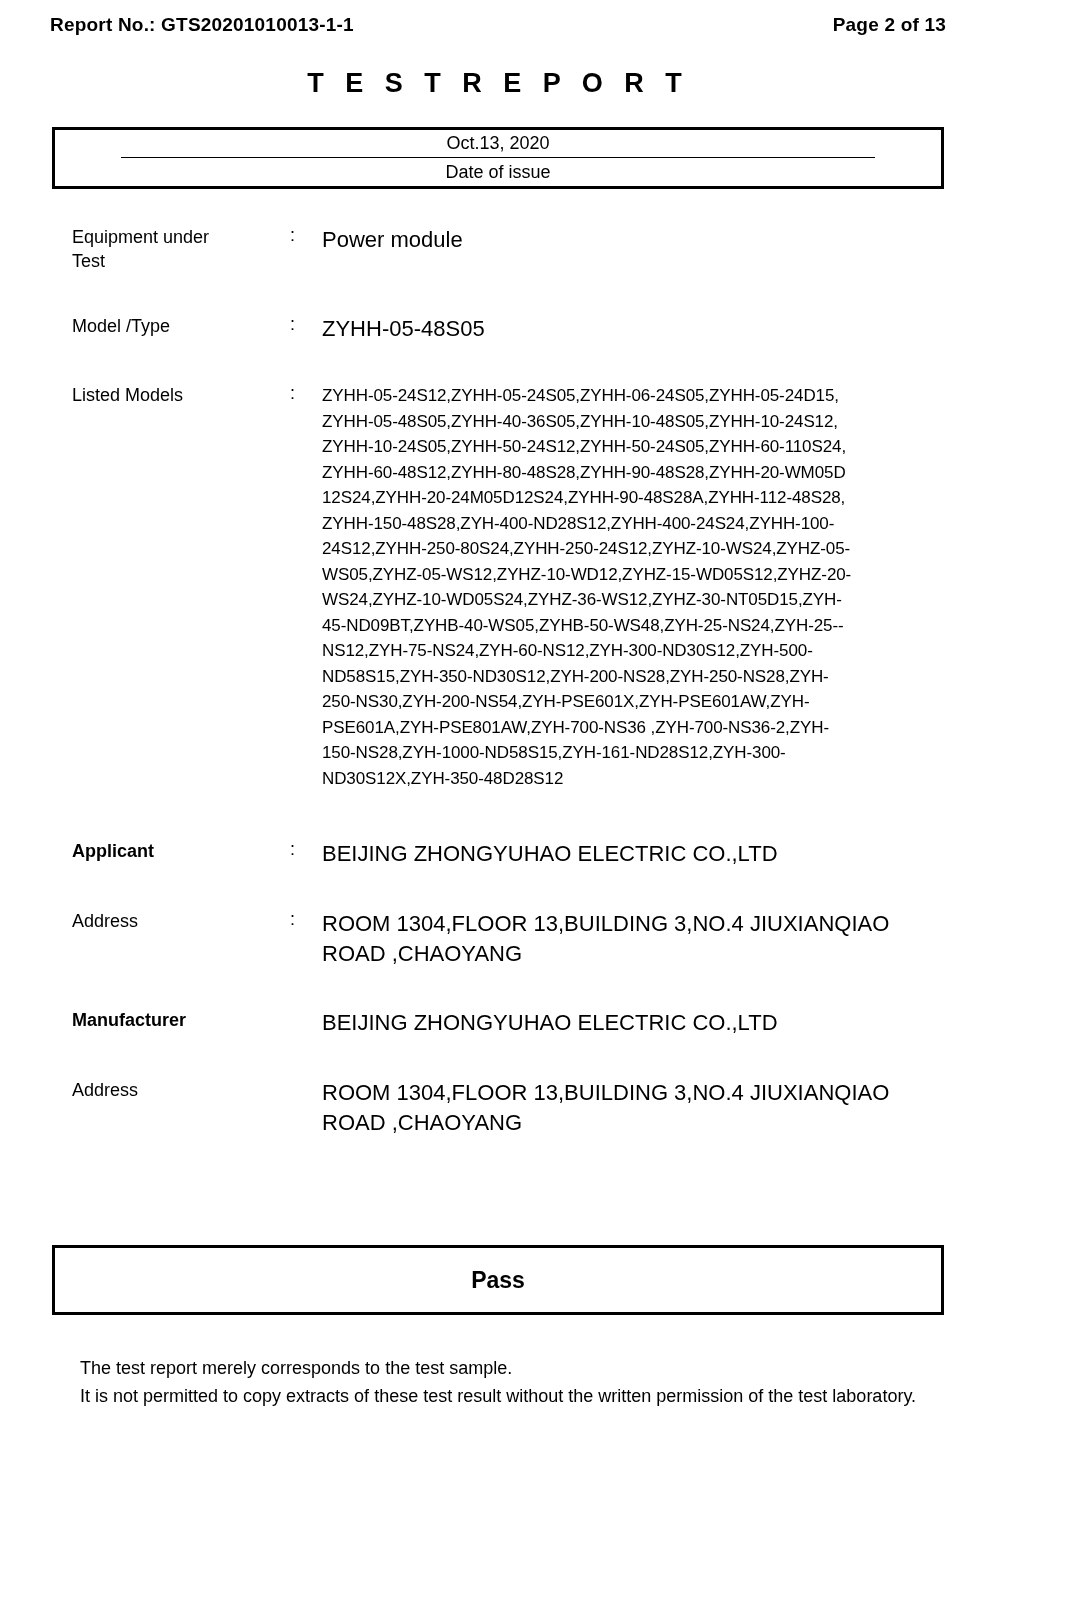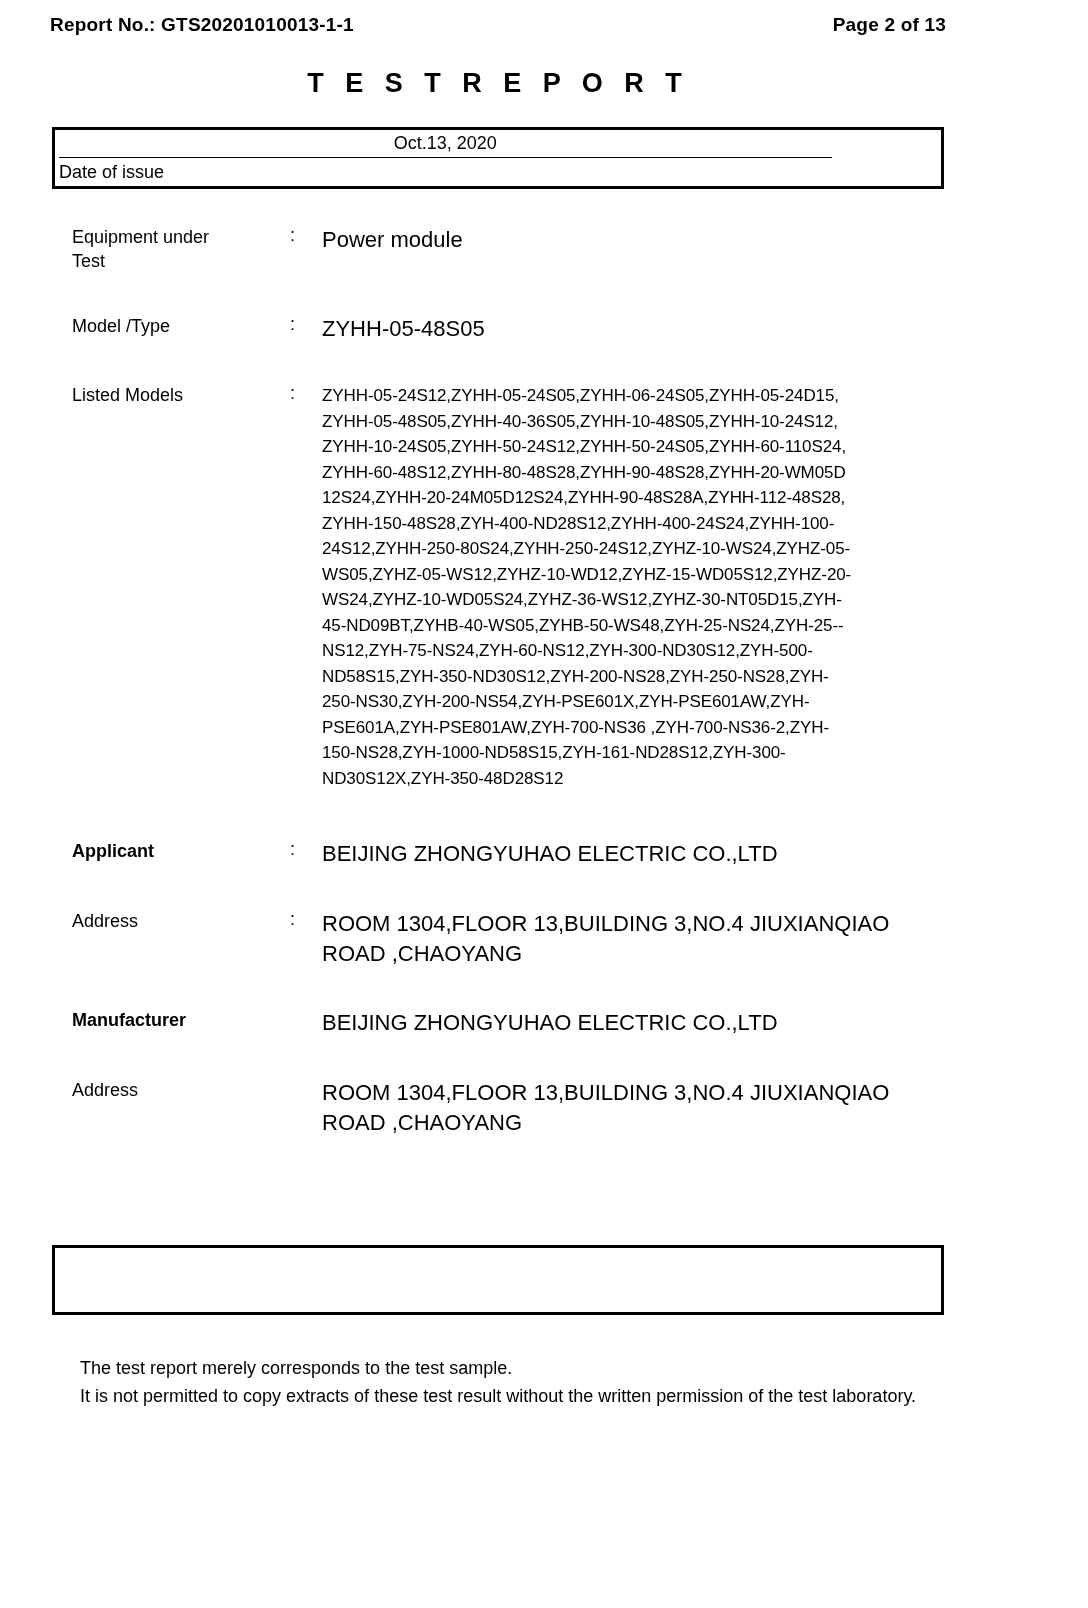--- a/index.html
+++ b/index.html
@@ -61,22 +61,22 @@
     font-size: 19px;
     font-weight: bold;
     margin-left: 36px;
     white-space: nowrap;
   }
   .report-no-right {
     flex: 1 1 auto;
     display: flex;
     flex-direction: column;
     justify-content: center;
-    align-items: flex-start;
-    padding: 0 4px;
+    align-items: center;
+    padding: 0 15px;
   }
   .issue-date {
     font-size: 18px;
     padding-bottom: 3px;
     width: 88%;
     text-align: center;
     border-bottom: 1px solid #000;
   }
   .issue-date-label {
     font-size: 18px;
@@ -236,20 +236,21 @@
     <div class="field-row gap-small">
       <div class="field-label">Address</div>
       <div class="field-colon"></div>
       <div class="field-value">ROOM 1304,FLOOR 13,BUILDING 3,NO.4 JIUXIANQIAO
 ROAD ,CHAOYANG</div>
     </div>
 
   </div>
 
   <div class="result-box">
+    <div class="result-right">Pass</div>
   </div>
 
   <div class="notes">
     <p>The test report merely corresponds to the test sample.</p>
     <p class="justified">It is not permitted to copy extracts of these test result without the written permission of the test laboratory.</p>
   </div>
 
 </div>
 
 </body></html>

